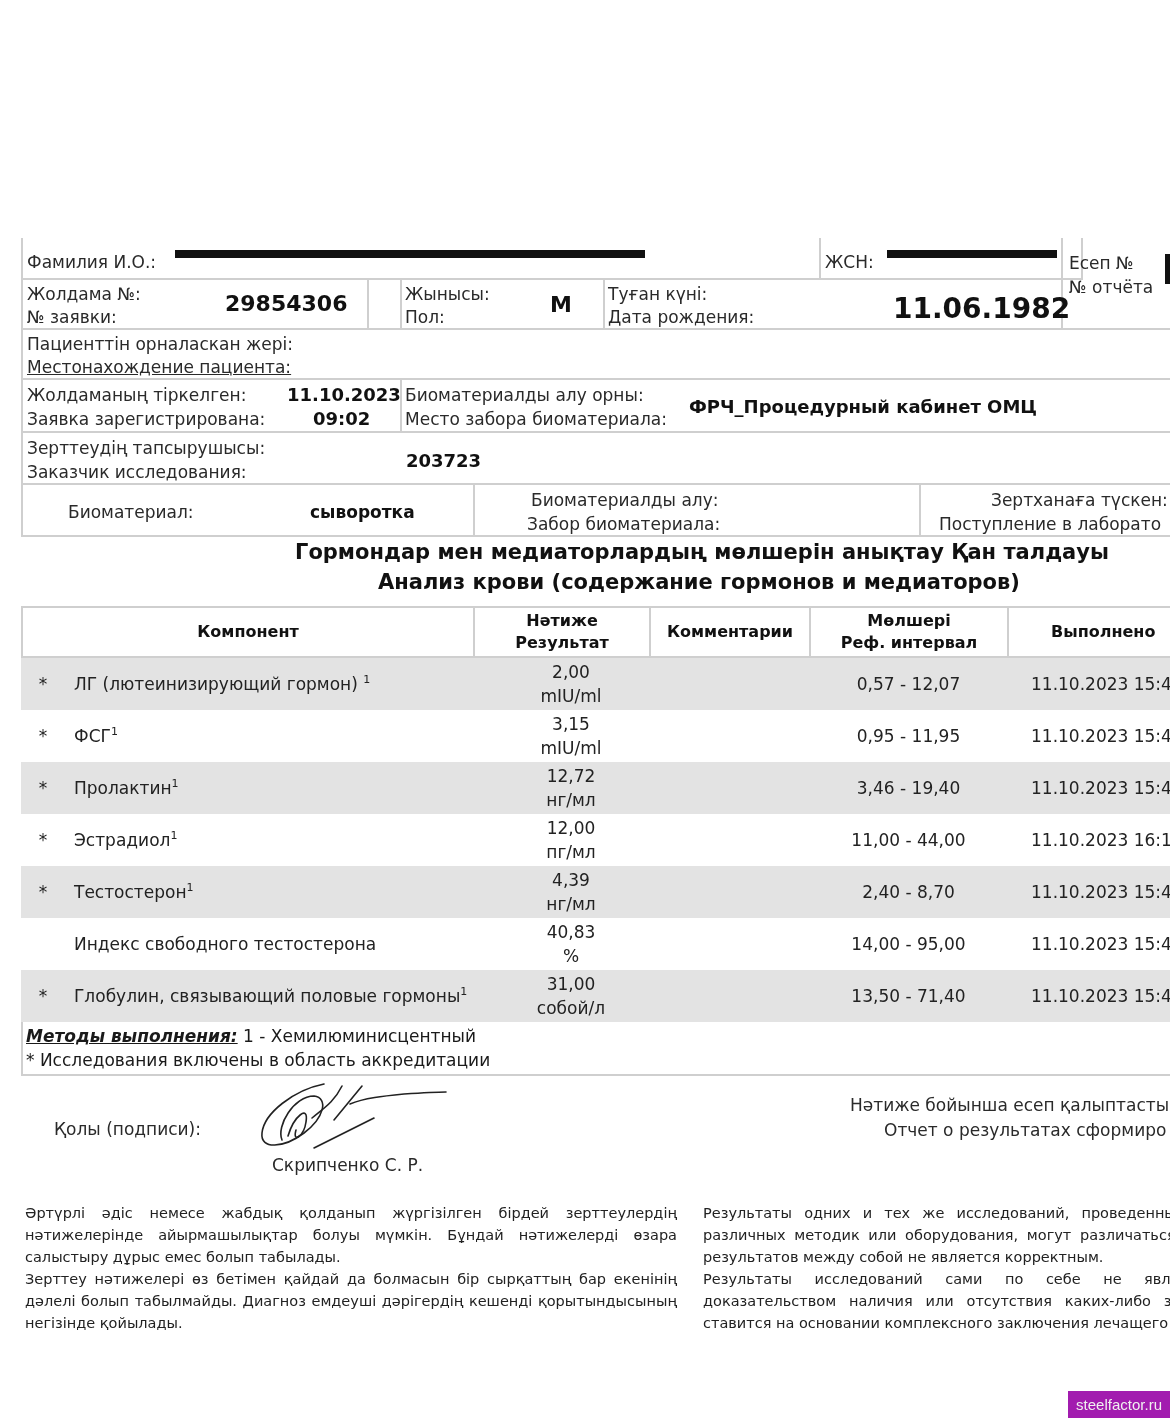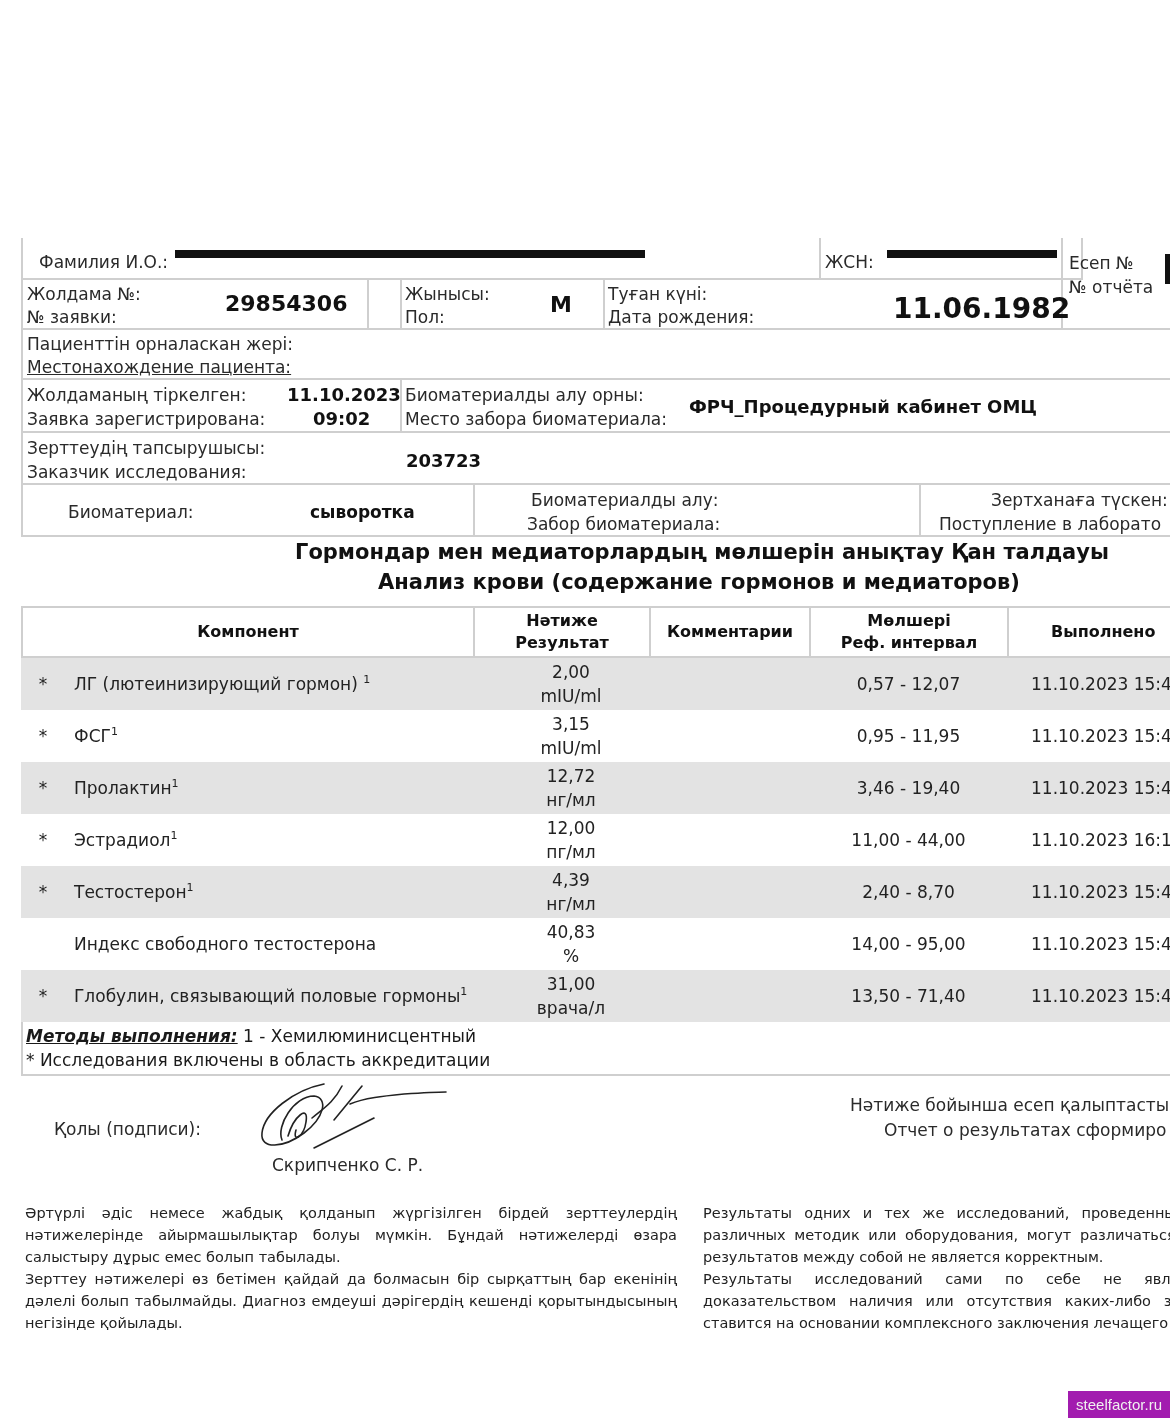--- a/index.html
+++ b/index.html
@@ -31,21 +31,21 @@
 
   .foot-text { position: absolute; font-size: 15px; line-height: 22px; color: #222; text-align: justify; }
   .watermark { position: absolute; right: 0; bottom: 0; background: #a21caf; color: #f0f0f0; font-family: "Liberation Sans", sans-serif; font-size: 15px; padding: 5px 8px; }
 </style>
 </head>
 <body>
 
 <div class="abs" style="left:0;top:0;width:1170px;height:540px;">
 
   <div class="box cut" style="left:21px;top:238px;width:800px;height:42px;border-top:none;">
-    <span class="abs lbl" style="left:4px;top:13px;margin-left:12px;">Фамилия И.О.:</span>
+    <span class="abs lbl" style="left:4px;top:13px;">Фамилия И.О.:</span>
     <div class="redacted" style="left:152px;top:12px;width:470px;"></div>
   </div>
   <div class="box cut" style="left:819px;top:238px;width:264px;height:42px;border-top:none;">
     <span class="abs lbl" style="left:4px;top:13px;">ЖСН:</span>
     <div class="redacted" style="left:66px;top:12px;width:170px;"></div>
   </div>
   <div class="box" style="left:1061px;top:238px;width:130px;height:92px;border-top:none;">
     <span class="abs lbl" style="left:6px;top:14px;">Есеп №</span>
     <span class="abs lbl" style="left:6px;top:38px;">№ отчёта</span>
     <div class="abs" style="left:102px;top:16px;width:6px;height:30px;background:#111;"></div>
@@ -204,21 +204,21 @@
       <div class="cell ref">14,00 - 95,00</div>
       <div class="cell done">11.10.2023 15:4</div>
     </div>
     <div class="row shade" style="top: 970px;">
       <div class="cell star">*</div>
       <div class="cell comp">
         <span><span>Глобулин, связывающий половые гормоны</span><sup>1</sup></span>
       </div>
       <div class="cell res">
         <span>31,00</span>
-        <span>врача/л</span>
+        <span>собой/л</span>
       </div>
       <div class="cell" style="left:628px;width:158px;"></div>
       <div class="cell ref">13,50 - 71,40</div>
       <div class="cell done">11.10.2023 15:4</div>
     </div>
   </div>
 
 <div class="box" style="left:21px;top:1022px;width:1170px;height:54px;border-top:none;">
   <div class="abs" style="left:3px;top:2px;font-size:17px;line-height:24px;white-space:nowrap;">
     <span style="font-weight:bold;font-style:italic;text-decoration:underline;">Методы выполнения:</span><span> 1 - Хемилюминисцентный</span>

